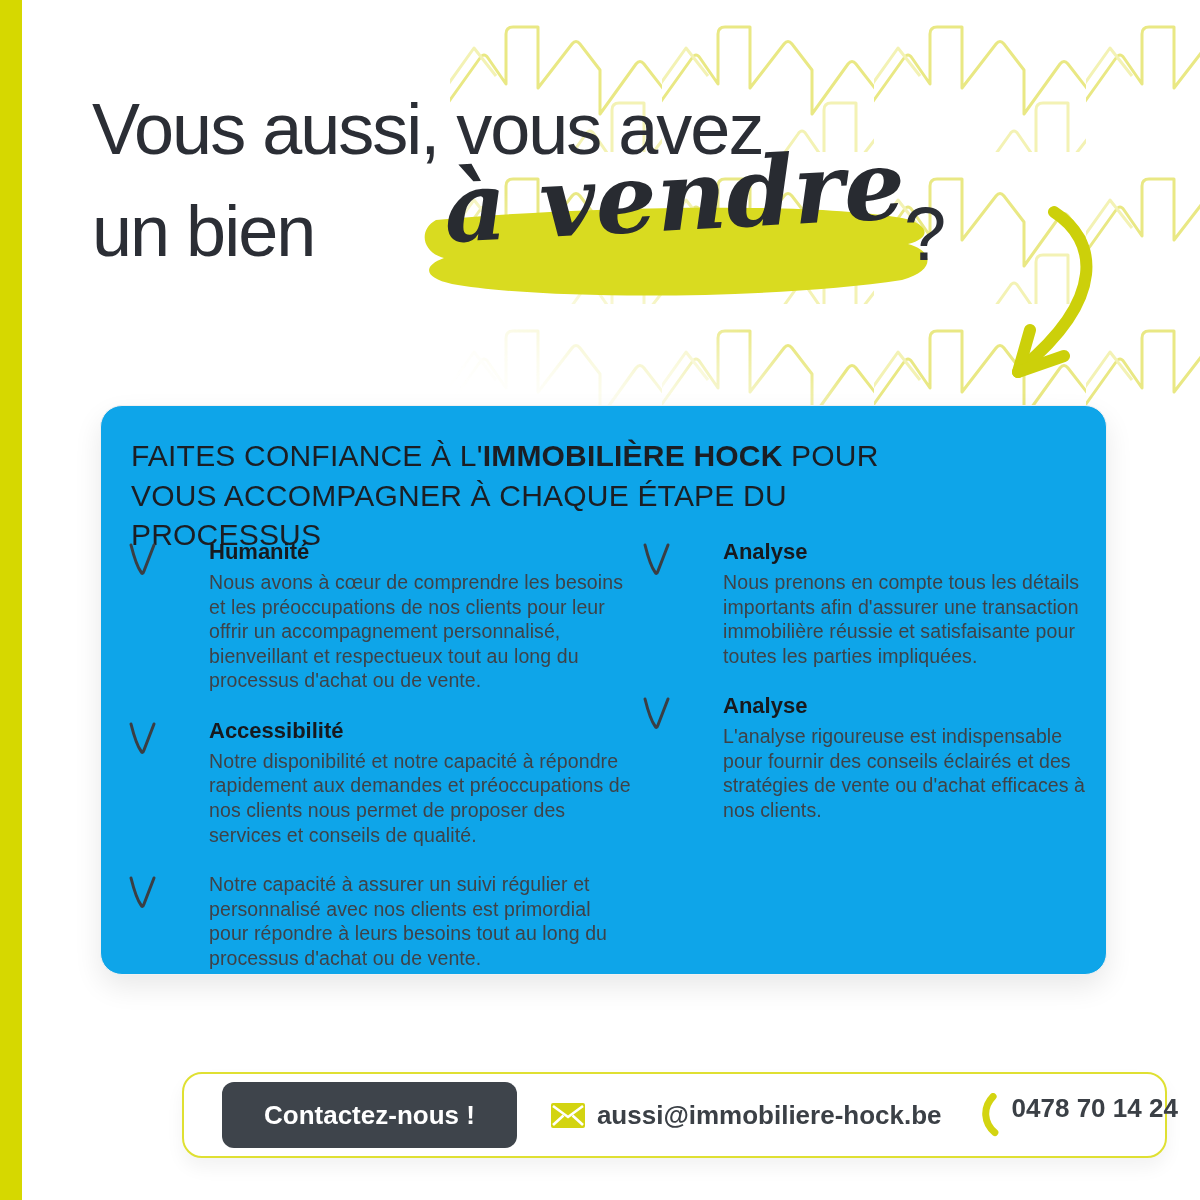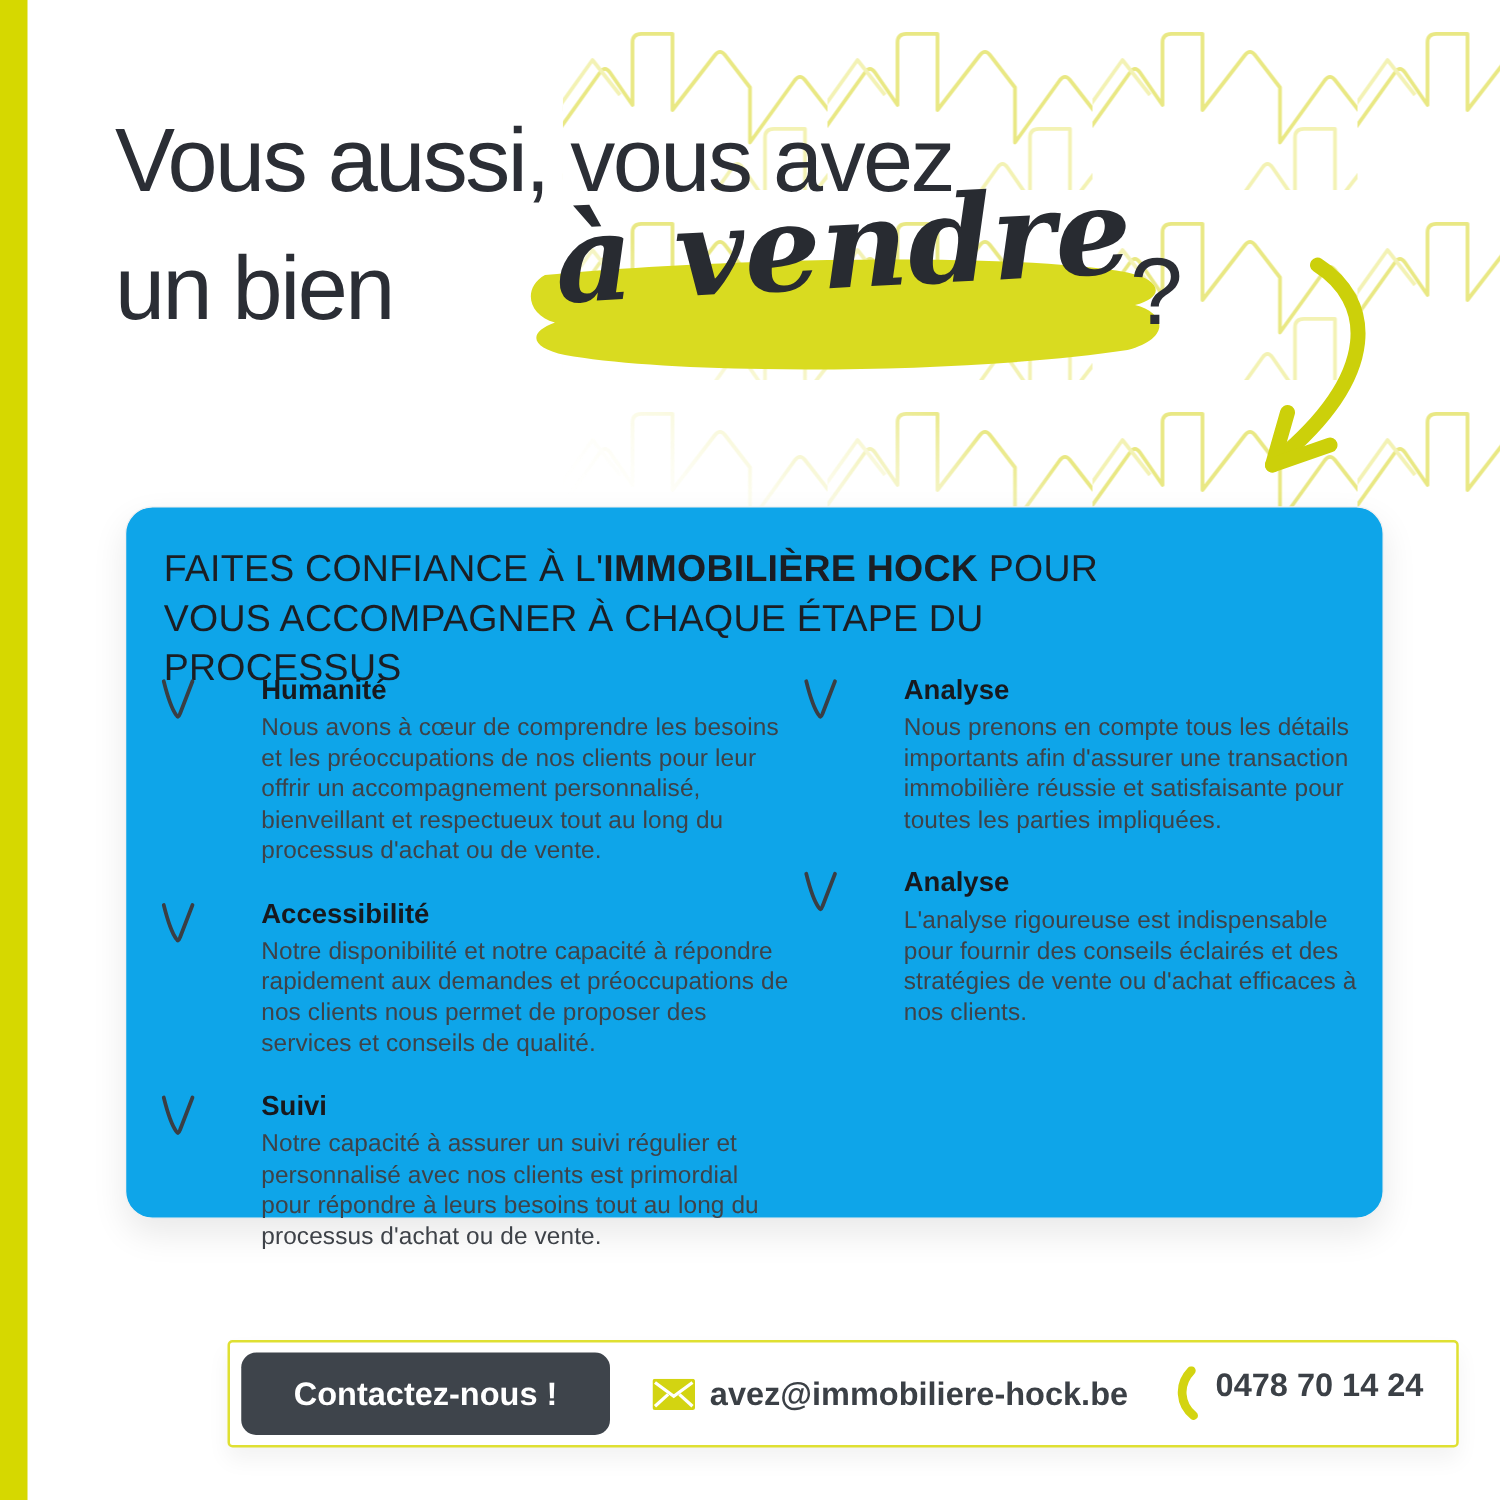--- a/index.html
+++ b/index.html
@@ -33,23 +33,23 @@
   .card-headline b{font-weight:800;}
   .col{position:absolute;top:133px;}
   .col-left{left:26px;width:505px;}
   .col-right{left:540px;width:450px;}
   .feature{display:flex;margin-bottom:25px;gap:42px;}
   .feature .ic{flex:0 0 40px;padding-top:2px;}
   .feature-title{font-size:22px;font-weight:700;color:#17191e;margin:0 0 5px 0;}
   .feature-body{font-size:19.5px;line-height:1.26;color:#3e4248;letter-spacing:0.1px;}
   .contact-bar{
     position:absolute;left:182px;top:1072px;width:985px;height:86px;
-    background:#ffffff;border:2px solid #dfe032;border-radius:4px;
+    background:#ffffff;border:2px solid #dfe032;border-radius:20px;
     box-shadow:0 10px 18px rgba(0,0,0,0.05);
-    display:flex;align-items:center;box-sizing:border-box;
+    display:flex;align-items:center;box-sizing:border-box;padding-left:29px;
   }
   .contact-btn{
     margin-left:9px;height:66px;padding:0 42px;background:#3e444b;border:none;
     border-radius:12px;color:#ffffff;font-size:26px;font-weight:700;
     font-family:"Liberation Sans",sans-serif;cursor:pointer;white-space:nowrap;
   }
   .contact-email{display:flex;align-items:center;margin-left:34px;cursor:pointer;}
   .contact-phone{display:flex;align-items:flex-start;margin-left:36px;cursor:pointer;}
   .contact-text{font-size:26px;font-weight:700;color:#3b4046;margin-left:12px;white-space:nowrap;}
 </style>
@@ -137,21 +137,20 @@
         </div>
       </div>
 
       <div class="feature">
         <div class="ic">
           <svg width="30" height="36" viewBox="0 0 30 36">
             <path d="M4,4 C7,16 11,27 14,31 C15,33 16,33 17,30 L27,4" fill="none" stroke="#3a3e44" stroke-width="3" stroke-linecap="round"></path>
           </svg>
         </div>
         <div>
-          <div class="feature-title">Suivi</div>
           <div class="feature-body">Notre capacité à assurer un suivi régulier et personnalisé avec nos clients est primordial pour répondre à leurs besoins tout au long du processus d'achat ou de vente.</div>
         </div>
       </div>
     </div>
 
     <div class="col col-right">
 
       <div class="feature">
         <div class="ic">
           <svg width="30" height="36" viewBox="0 0 30 36">
@@ -181,21 +180,21 @@
   <div class="contact-bar">
     <button class="contact-btn">Contactez-nous !</button>
 
     <div class="contact-email">
       <svg width="34" height="25" viewBox="0 0 34 25">
         <rect x="0" y="0" width="34" height="25" rx="2" fill="#d3d411"></rect>
         <polyline points="2,3 17,14 32,3" fill="none" stroke="#ffffff" stroke-width="2.6"></polyline>
         <line x1="2" y1="22" x2="12.5" y2="12.5" stroke="#ffffff" stroke-width="2.6"></line>
         <line x1="32" y1="22" x2="21.5" y2="12.5" stroke="#ffffff" stroke-width="2.6"></line>
       </svg>
-      <span class="contact-text">avez@immobiliere-hock.be</span>
+      <span class="contact-text">aussi@immobiliere-hock.be</span>
     </div>
 
     <div class="contact-phone">
       <svg width="22" height="44" viewBox="0 0 22 44">
         <path d="M17,4 C5,14 5,30 15,40" fill="none" stroke="#d3d411" stroke-width="7" stroke-linecap="round" transform="rotate(-6 11 22)"></path>
       </svg>
       <span class="contact-text">0478 70 14 24</span>
     </div>
   </div>
 

